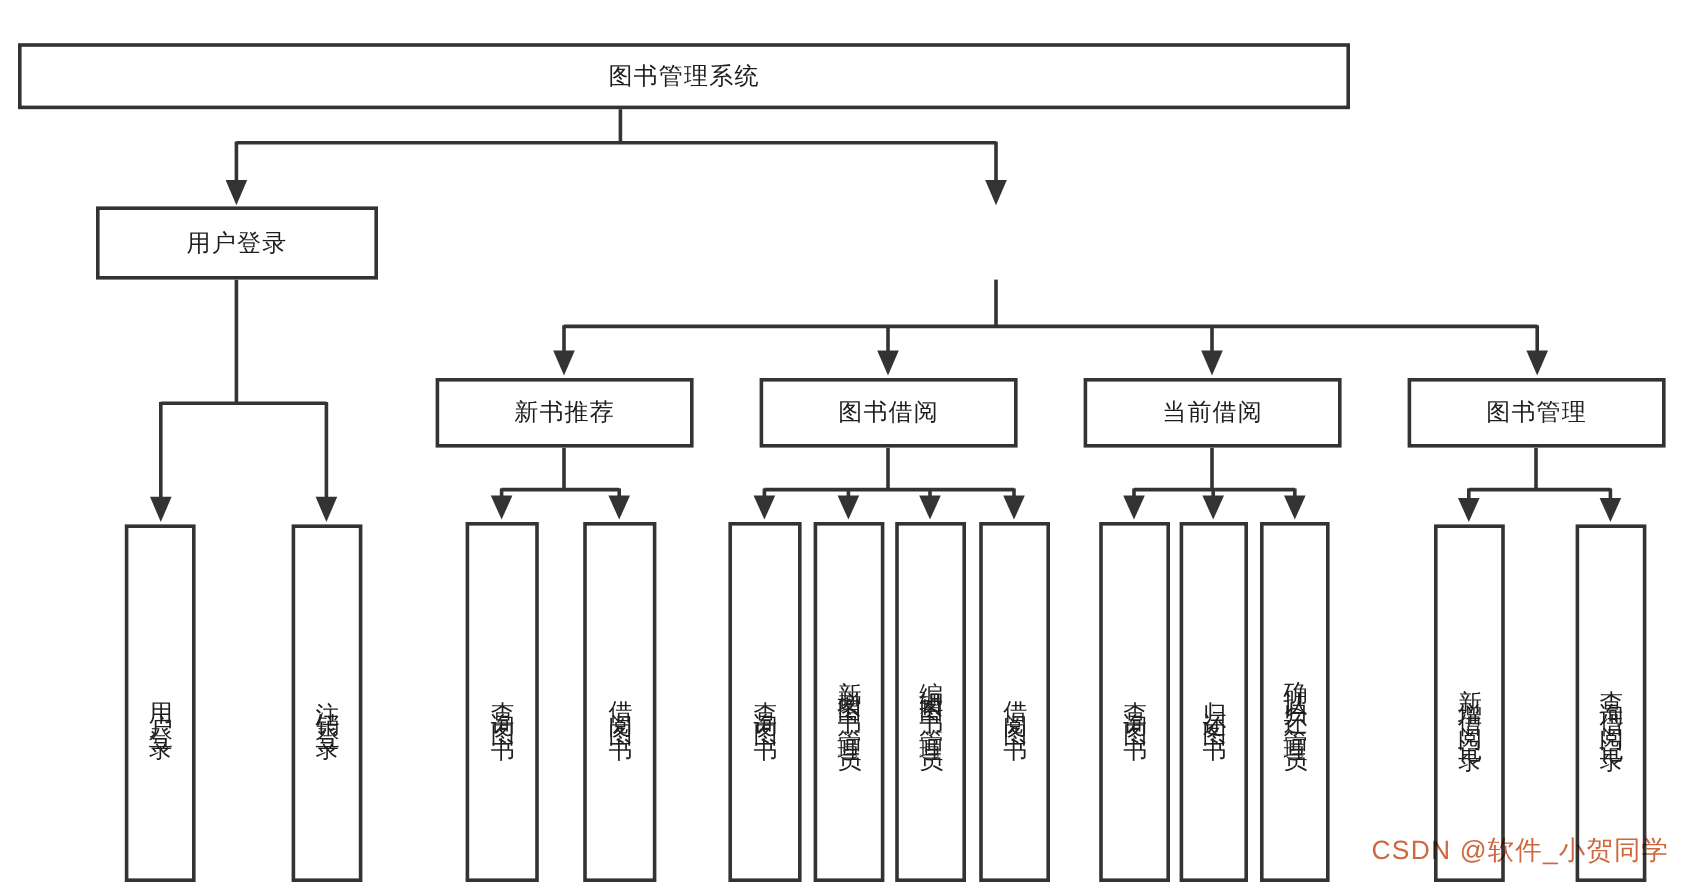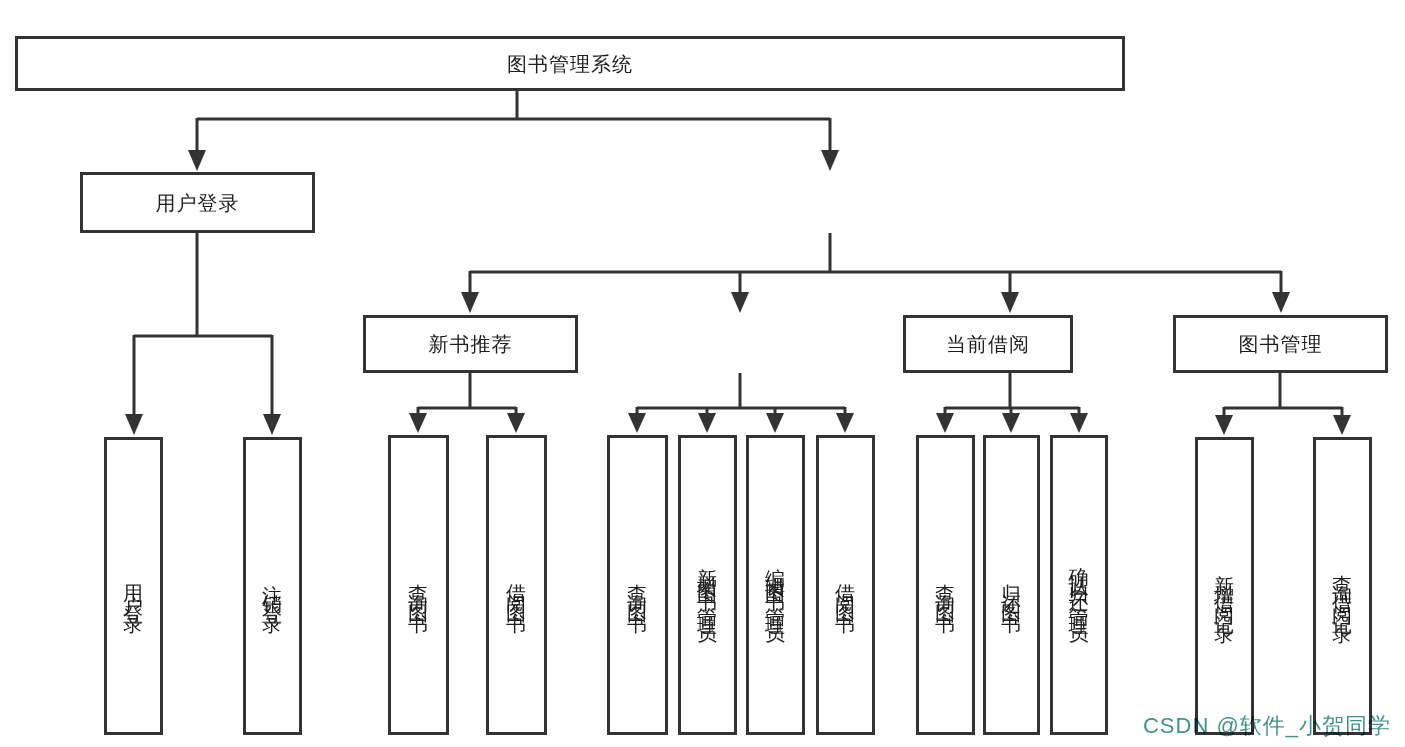--- a/index.html
+++ b/index.html
@@ -36,23 +36,23 @@
   .vbox {
     writing-mode: vertical-rl;
     text-orientation: mixed;
     letter-spacing: 10px;
     line-height: 1;
     padding-top: 6px;
   }
   .watermark {
     position: absolute;
     right: 14px;
-    bottom: 6px;
+    bottom: 23px;
     font-size: 22px;
-    color: #0f766e;
+    color: #c2410c;
     letter-spacing: 1px;
     mix-blend-mode: multiply;
     opacity: 0.8;
     white-space: nowrap;
   }
 </style>
 </head>
 <body>
 
 <div class="stage">
@@ -121,21 +121,22 @@
       <polygon points="1215,415 1233,415 1224,435"></polygon>
       <polygon points="1333,415 1351,415 1342,435"></polygon>
     </g>
   </svg>
 
   <div class="box hbox" style="left:15px; top:13px; width:1110px; height:55px;margin-top:23px;">图书管理系统</div>
 
   <div class="box hbox" style="left:80px; top:172px; width:235px; height:61px;">用户登录</div>
 
   <div class="box hbox" style="left:363px; top:315px; width:215px; height:58px;">新书推荐</div>
-  <div class="box hbox" style="left:903px; top:315px; width:170px; height:58px;text-align:center;">当前借阅</div>
+  <div class="box hbox" style="left:633px; top:315px; width:215px; height:58px;">图书借阅</div>
+  <div class="box hbox" style="left:903px; top:315px; width:215px; height:58px;text-align:center;">当前借阅</div>
   <div class="box hbox" style="left:1173px; top:315px; width:215px; height:58px;">图书管理</div>
 
   <div class="box vbox" style="left:104px; top:437px; width:59px; height:298px;">用户登录</div>
   <div class="box vbox" style="left:243px; top:437px; width:59px; height:298px;">注销登录</div>
 
   <div class="box vbox" style="left:388px; top:435px; width:61px; height:300px;">查询图书</div>
   <div class="box vbox" style="left:486px; top:435px; width:61px; height:300px;">借阅图书</div>
 
   <div class="box vbox" style="left:607px; top:435px; width:61px; height:300px;">查询图书</div>
   <div class="box vbox" style="left:678px; top:435px; width:59px; height:300px; letter-spacing:8px;">新增图书（管理员）</div>

